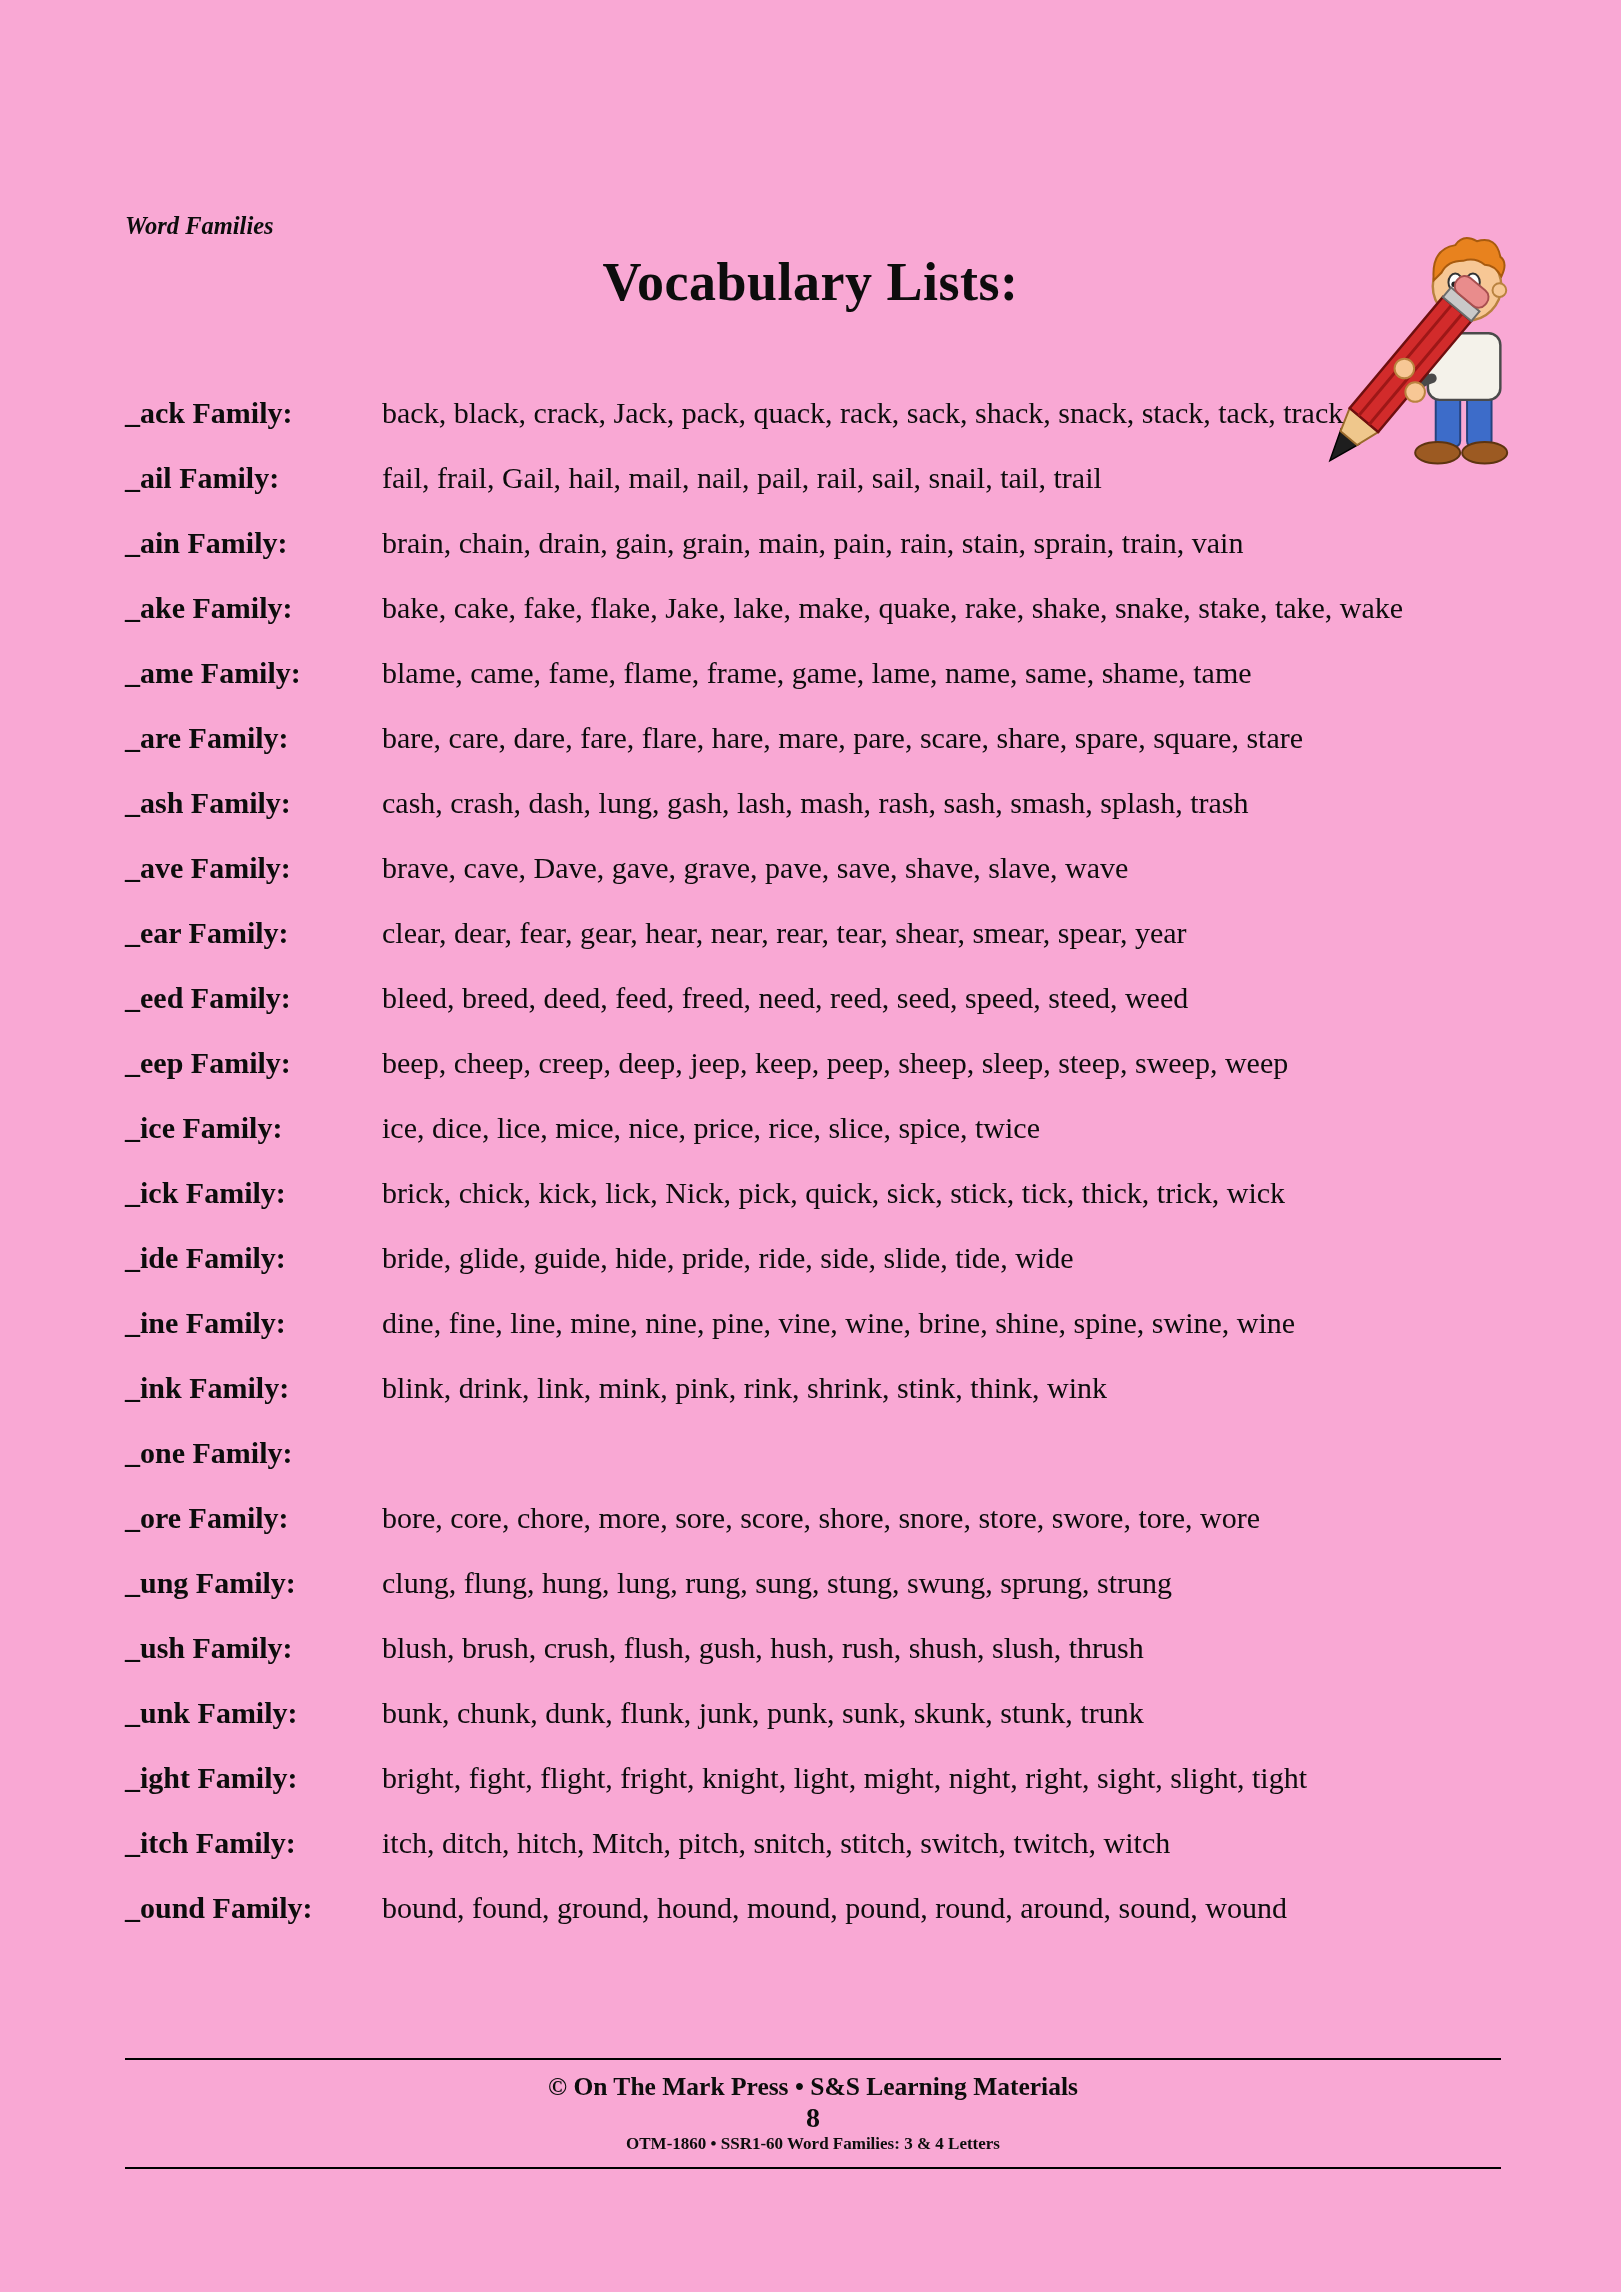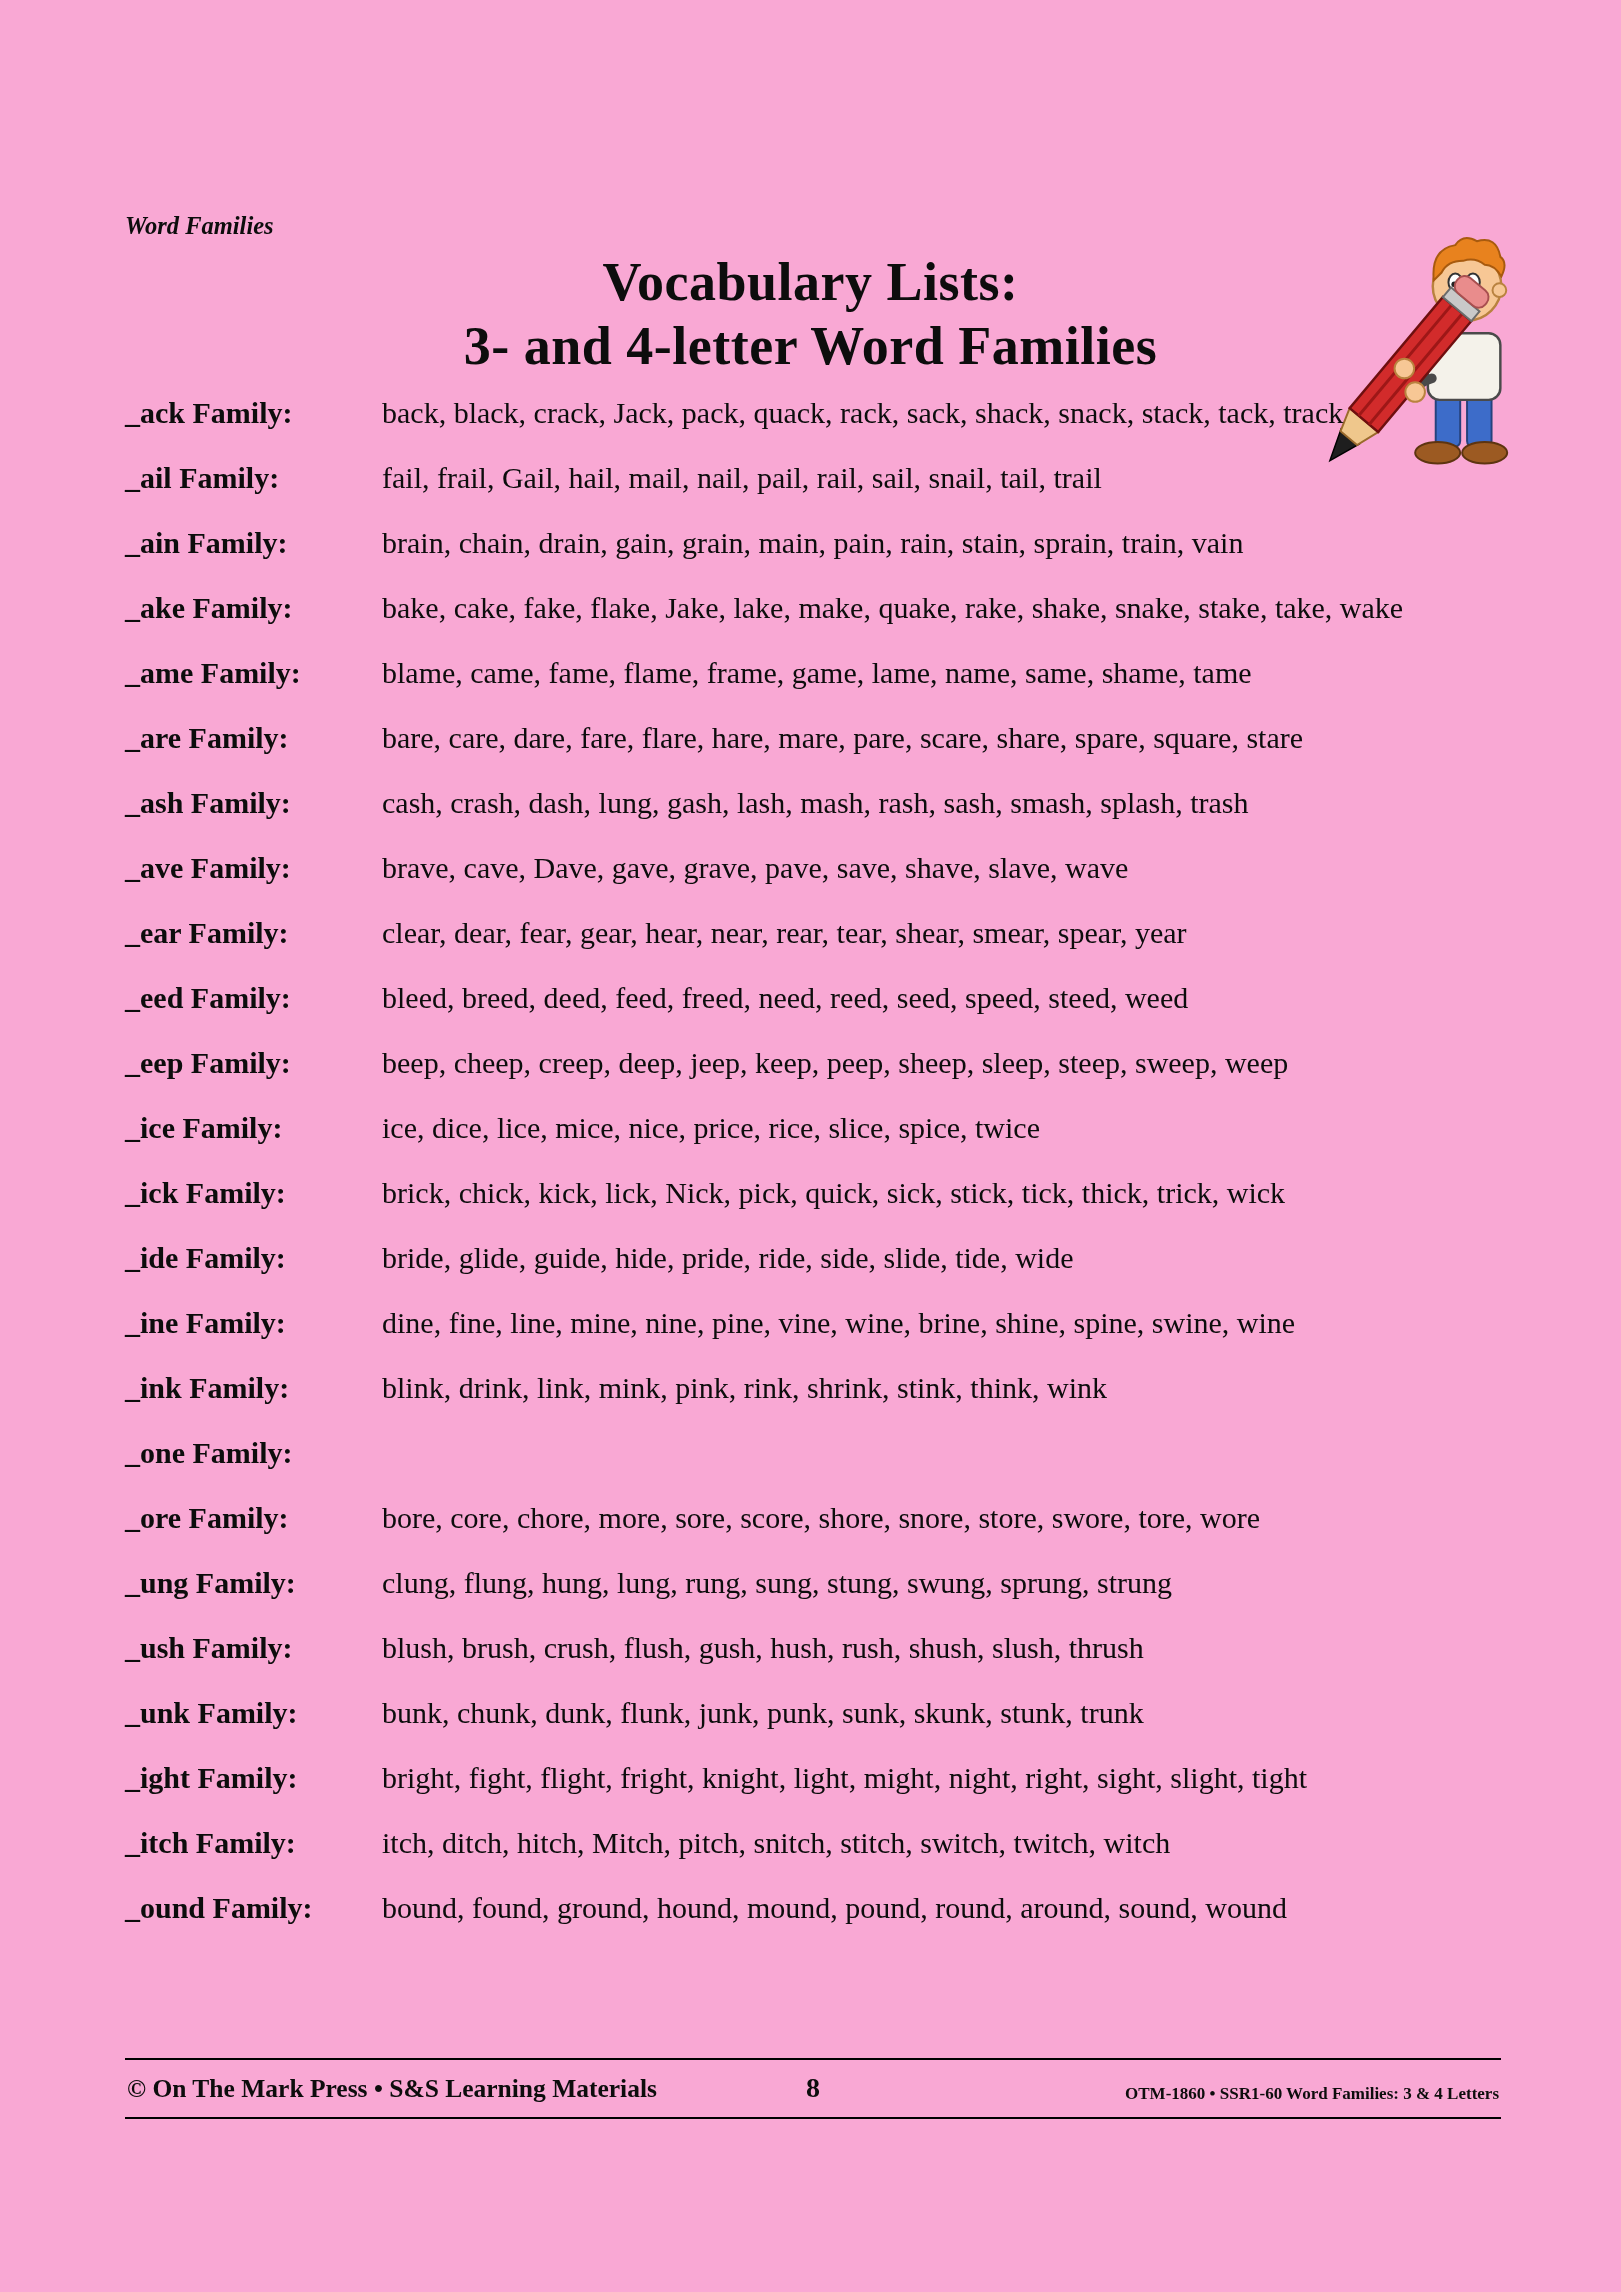--- a/index.html
+++ b/index.html
@@ -68,22 +68,23 @@
   }
   .footer {
     position: absolute;
     left: 125px;
     right: 120px;
     top: 2058px;
     border-top: 2px solid #000;
     border-bottom: 2.9px solid #000;
     padding: 11.8px 2px 13.7px 2px;
     display: flex;
-    align-items: flex-end;
-    font-weight: 700;
+    align-items: center;
+    font-weight: 700;
+    flex-direction: column;
   }
   .footer-left {
     flex: 1;
     text-align: left;
     font-size: 25.5px;
   }
   .footer-center {
     flex: 0 0 auto;
     text-align: center;
     font-size: 28px;
@@ -96,21 +97,20 @@
 </style>
 </head>
 <body>
 
 <div class="page">
 
   <div class="header-label">Word Families</div>
 
   <div class="title">
     <div>Vocabulary Lists:</div>
-    <div>3- and 4-letter Word Families</div>
   </div>
 
   <svg class="clipart" viewBox="0 0 212 292" aria-hidden="true">
 
     <rect x="120" y="192" width="25" height="56" rx="6" fill="#3d6cc9" stroke="#26427c" stroke-width="2"></rect>
     <rect x="152" y="192" width="25" height="56" rx="6" fill="#3d6cc9" stroke="#26427c" stroke-width="2"></rect>
 
     <ellipse cx="122" cy="254" rx="23" ry="11" fill="#9c5a22" stroke="#5d3410" stroke-width="2"></ellipse>
     <ellipse cx="170" cy="254" rx="23" ry="11" fill="#9c5a22" stroke="#5d3410" stroke-width="2"></ellipse>
 

